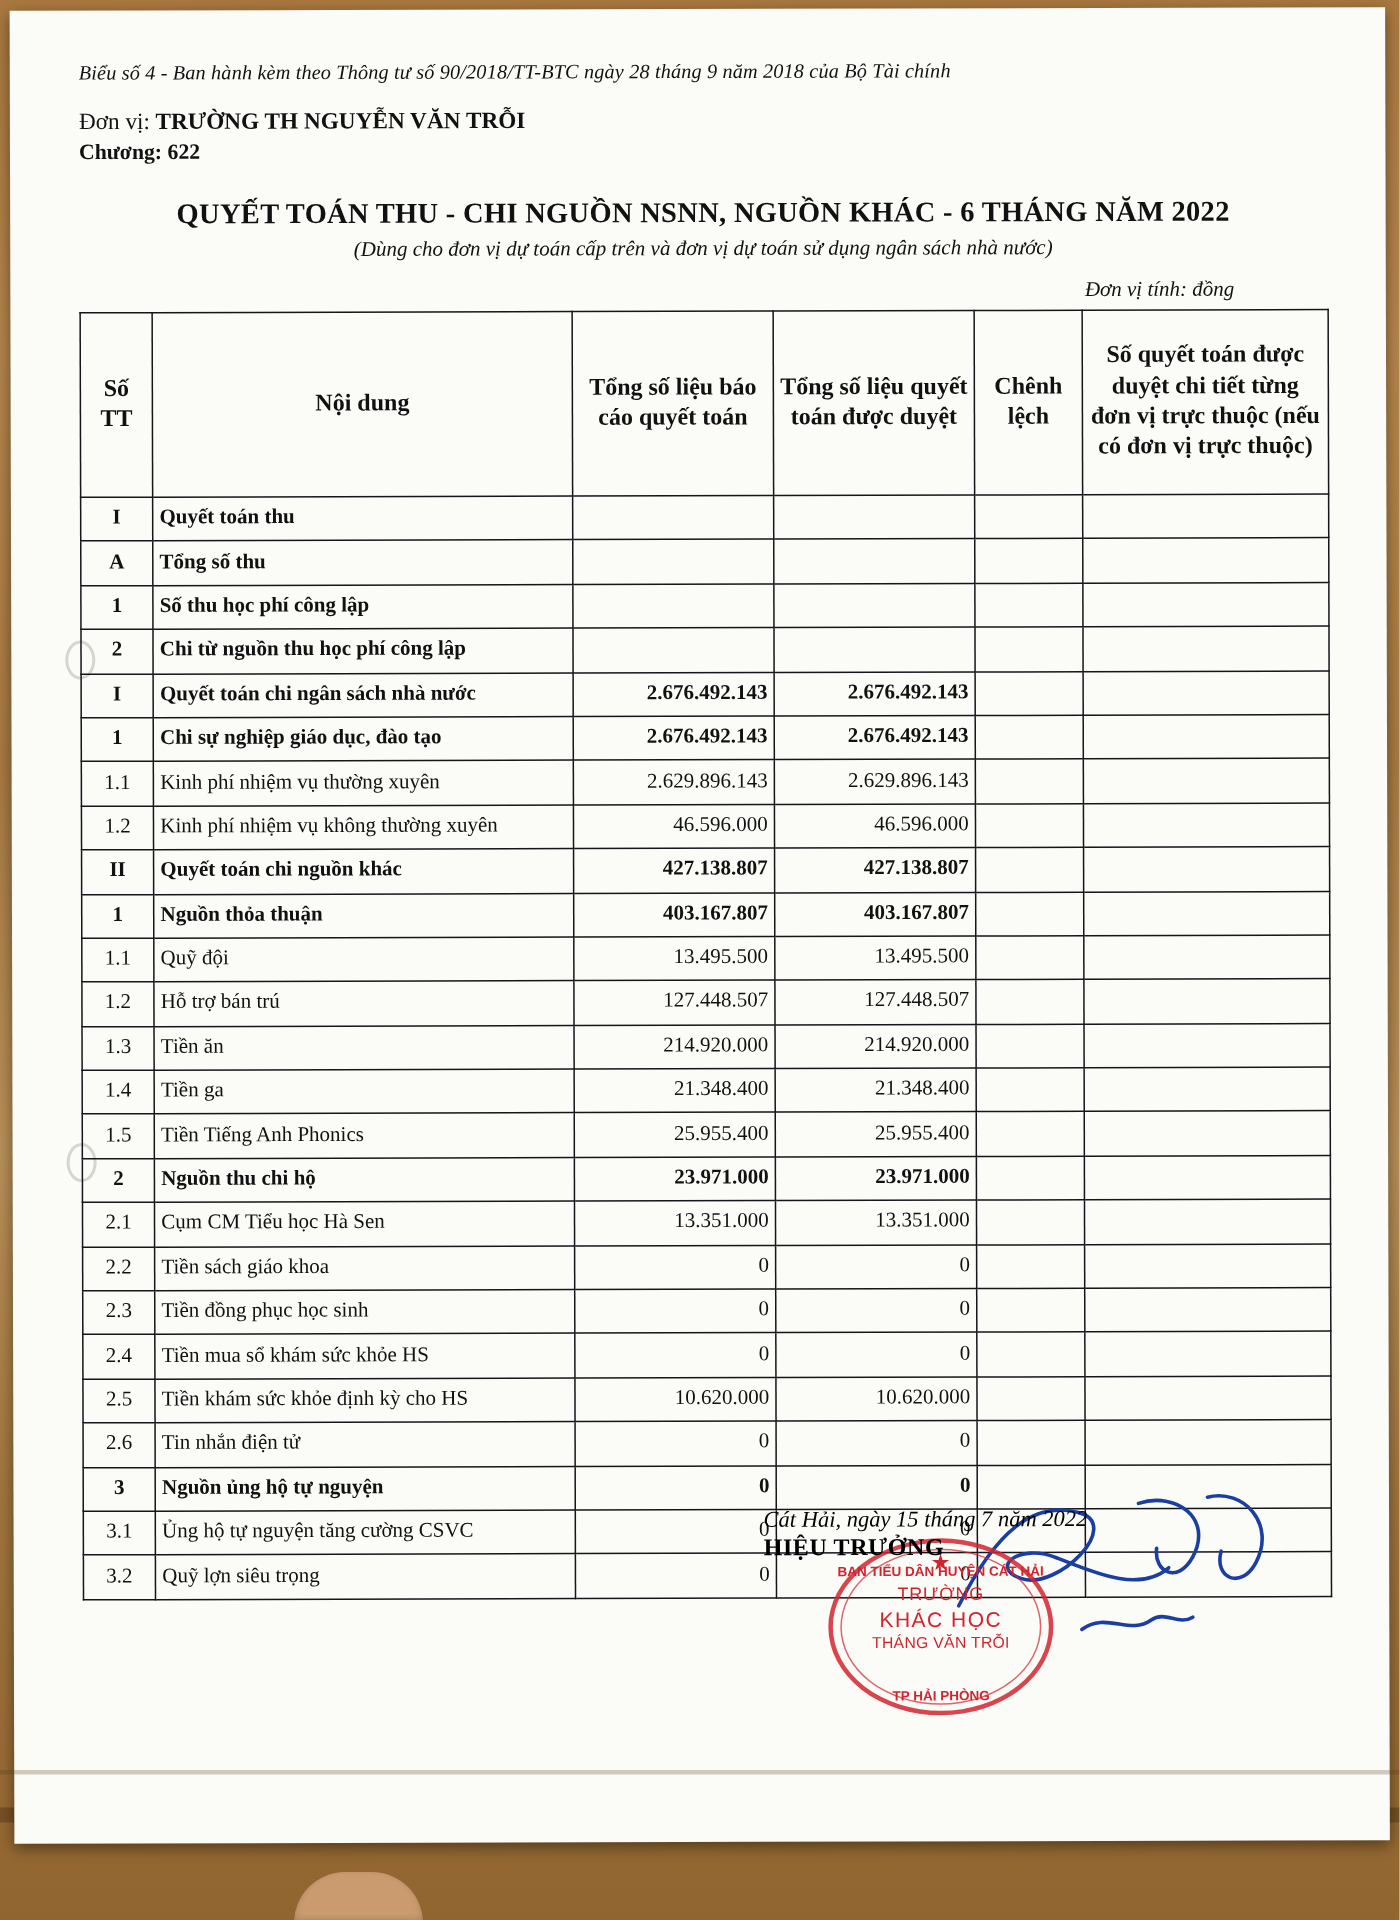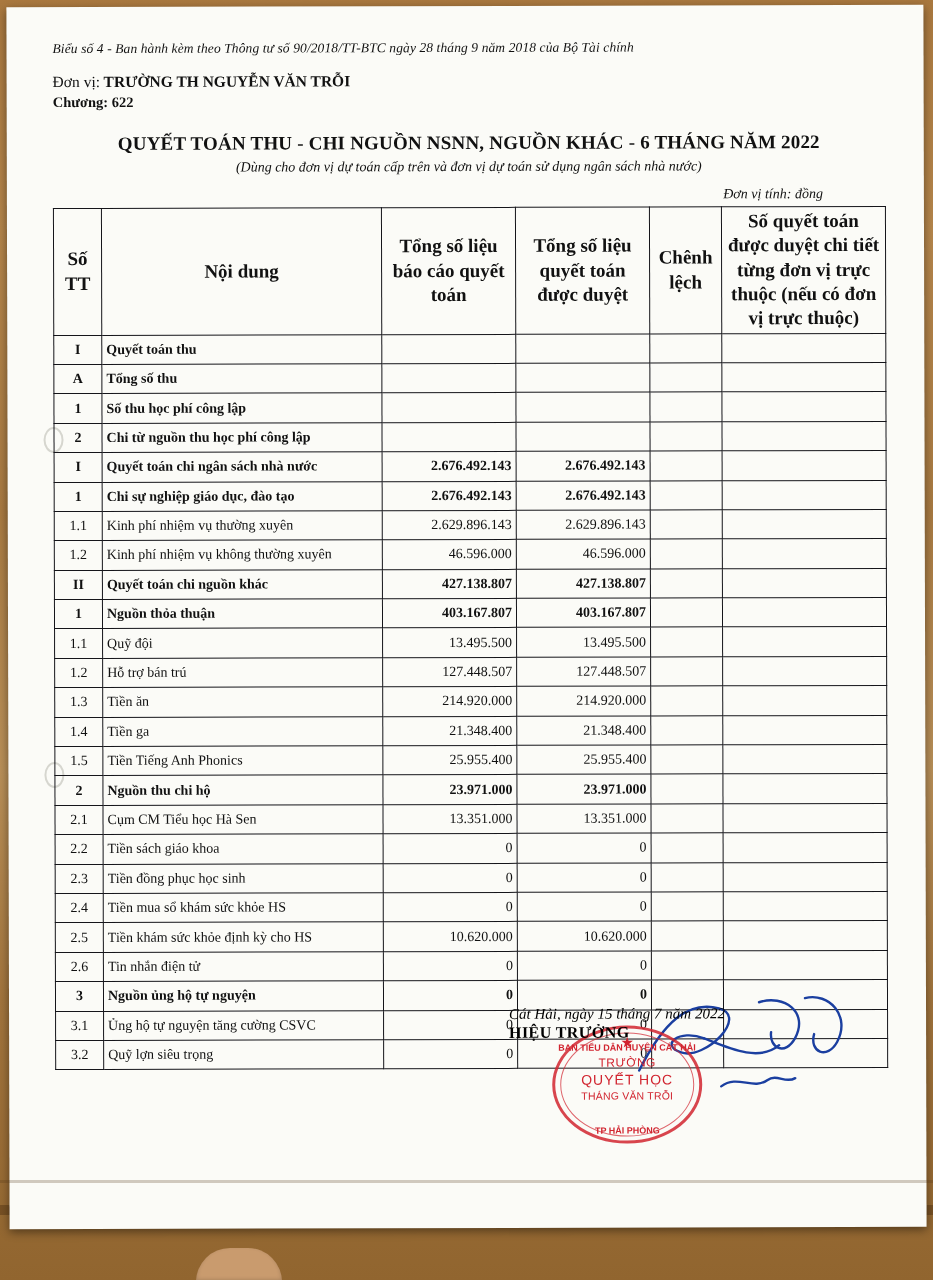--- a/index.html
+++ b/index.html
@@ -103,21 +103,21 @@
   table.main th, table.main td {
     border: 1px solid #15151a;
     padding: 2px 4px;
     font-size: 14px;
     vertical-align: middle;
   }
   table.main thead th {
     font-weight: bold;
     height: 118px;
     line-height: 1.28;
-    font-size: 19px;
+    font-size: 16px;
   }
   col.c-stt { width: 48px; }
   col.c-noi { width: 280px; }
   col.c-bc  { width: 134px; }
   col.c-dd  { width: 134px; }
   col.c-ch  { width: 72px; }
   col.c-sq  { width: 164px; }
 
   td.stt {
     text-align: center;
@@ -507,21 +507,21 @@
           </g>
         </svg>
       </div>
 
       <div class="stamp">
         <div class="ring"></div>
         <div class="ring2"></div>
         <div class="star">★</div>
         <div class="arc-top">BAN TIỂU DÂN HUYỆN CÁT HẢI</div>
         <div class="t1">TRƯỜNG</div>
-        <div class="t2">QUYẾT HỌC</div>
+        <div class="t2">KHÁC HỌC</div>
         <div class="t3">THÁNG VĂN TRỖI</div>
         <div class="arc-bottom">TP HẢI PHÒNG</div>
       </div>
 
       <div class="sign-area">
         <div class="sign-date">Cát Hải, ngày 15 tháng 7  năm 2022</div>
         <div class="sign-role">HIỆU TRƯỞNG</div>
       </div>
 
     </div>

